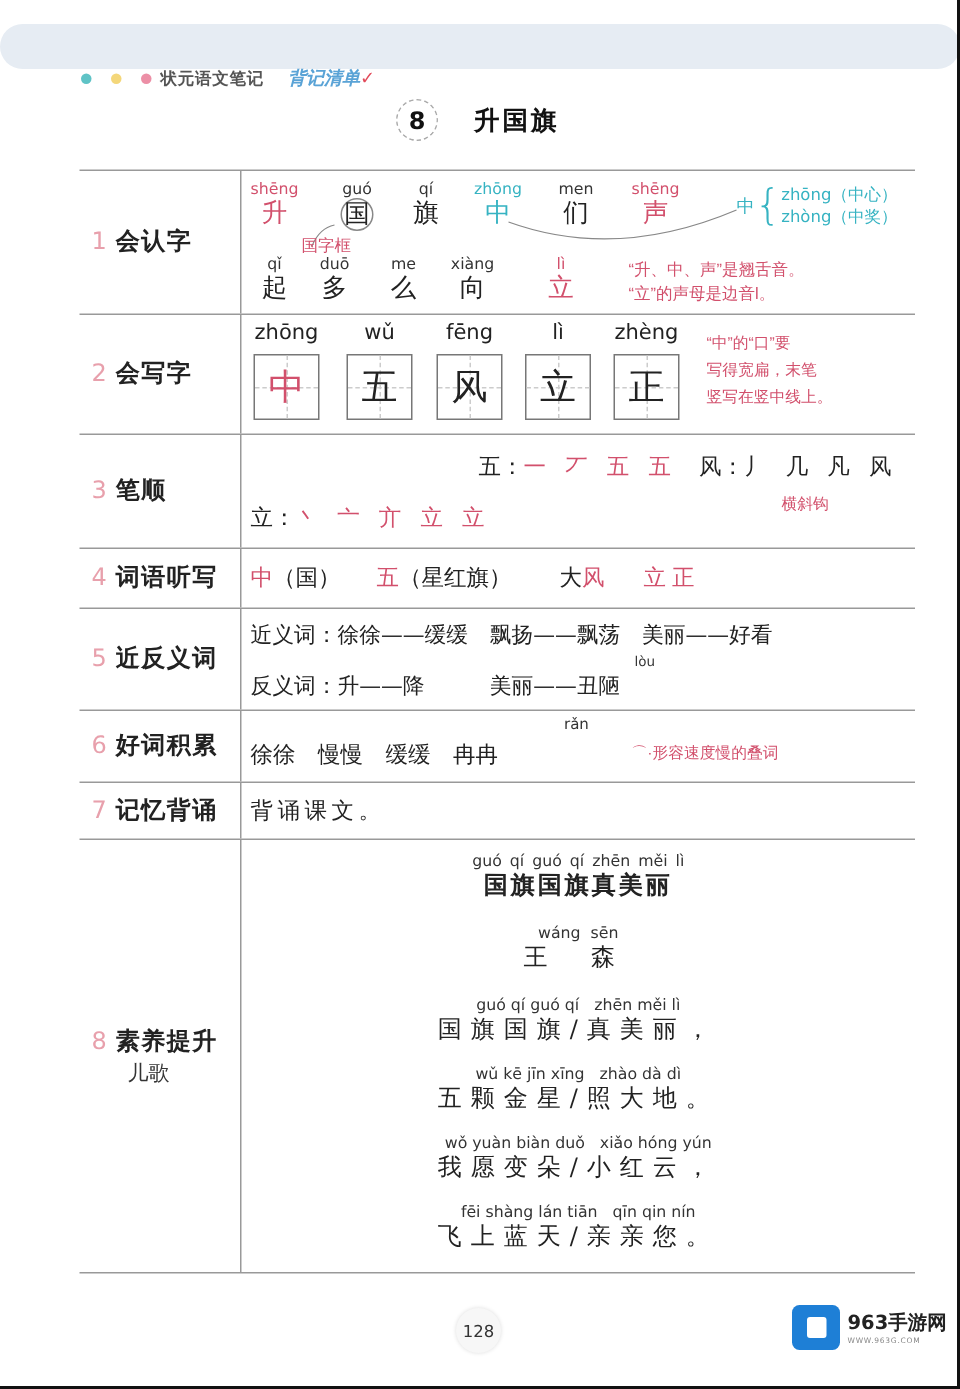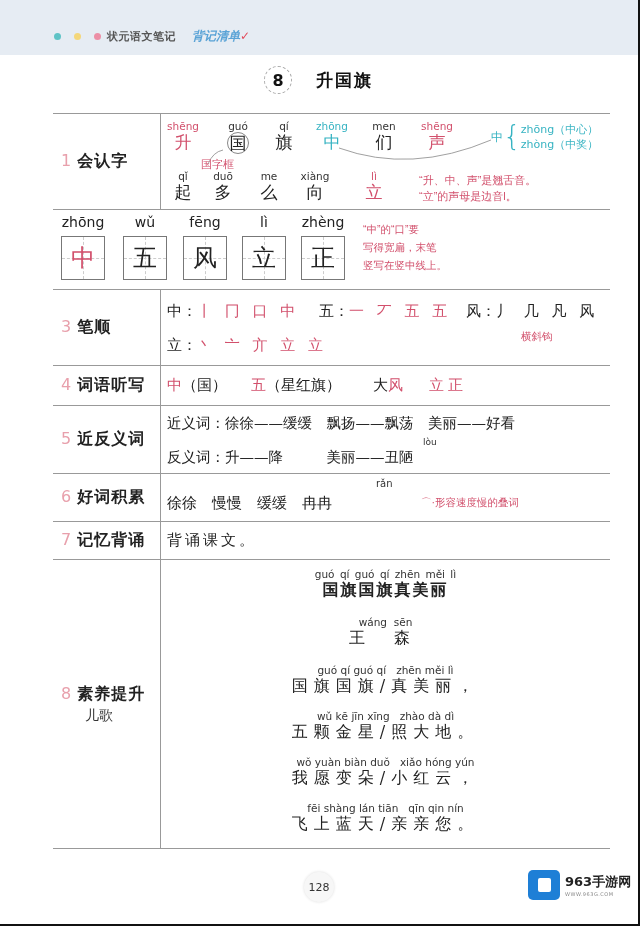--- a/index.html
+++ b/index.html
@@ -1,19 +1,19 @@
 <!DOCTYPE html>
 <html><head>
 <meta charset="utf-8">
 <style>
   * { box-sizing: border-box; margin: 0; padding: 0; }
   html, body { width: 640px; height: 926px; background: #ffffff; overflow: hidden; }
   body { font-family: "DejaVu Sans", "Liberation Sans", sans-serif; color: #222; position: relative; }
 
-  .topbar { position: absolute; left: 0; top: 0; width: 640px; height: 55px; background: #e6ecf3; }
+  .topbar { position: absolute; left: 0; top: 16px; width: 640px; height: 30px; background: #e6ecf3; border-radius: 24px; }
   .topbar .dots { position: absolute; left: 54px; top: 33px; display: flex; gap: 13px; }
   .topbar .dot { width: 7px; height: 7px; border-radius: 50%; }
   .topbar .brand { position: absolute; left: 107px; top: 29px; font-size: 11px; color: #555; font-weight: bold; letter-spacing: 0.5px; }
   .topbar .tag { position: absolute; left: 192px; top: 28px; font-size: 12px; font-style: italic; font-weight: bold; color: #5aa3d6; }
   .topbar .check { color: #e24a5a; font-style: normal; }
 
   .title-wrap { position: absolute; left: 264px; top: 66px; display: flex; align-items: center; gap: 24px; }
   .title-num { width: 28px; height: 28px; border-radius: 50%; border: 1.5px dashed #aaa; display: flex; align-items: center; justify-content: center; font-weight: bold; font-size: 16px; color: #111; }
   .title-text { font-size: 17px; font-weight: bold; color: #111; letter-spacing: 2px; }
 
@@ -146,20 +146,23 @@
         </div>
 
       <div class="note" style="left:258px;top:58px;font-size:11px;line-height:16px">
         <div>“升、中、声”是翘舌音。</div>
         <div>“立”的声母是边音l。</div>
       </div>
     </div>
   </div>
 
   <div class="row" style="height:80px">
+    <div class="label">
+      <div class="lbl"><span class="num">2</span><span>会写字</span></div>
+    </div>
     <div class="content">
       <div class="gridpy" style="left:0px">zhōng</div>
       <div class="gridbox" style="left:8px">
           <span class="pink">中</span>
         </div>
       <div class="gridpy" style="left:62px">wǔ</div>
       <div class="gridbox" style="left:70px">
           <span>五</span>
         </div>
       <div class="gridpy" style="left:122px">fēng</div>
@@ -180,21 +183,20 @@
         <div>竖写在竖中线上。</div>
       </div>
     </div>
   </div>
 
   <div class="row" style="height:76px">
     <div class="label">
       <div class="lbl"><span class="num">3</span><span>笔顺</span></div>
     </div>
     <div class="content">
-      <div class="line" style="left:6px;top:12px"><span>中：</span><span class="s">丨 冂 口 中</span></div>
       <div class="line" style="left:158px;top:12px"><span>五：</span><span class="s">一 丆 五 五</span></div>
       <div class="line" style="left:305px;top:12px"><span>风：</span><span class="s" style="color:#222">丿 几 凡 风</span></div>
       <div class="note" style="left:360px;top:38px">横斜钩</div>
       <div class="line" style="left:6px;top:46px"><span>立：</span><span class="s">丶 亠 亣 立 立</span></div>
     </div>
   </div>
 
   <div class="row" style="height:40px">
     <div class="label">
       <div class="lbl"><span class="num">4</span><span>词语听写</span></div>

